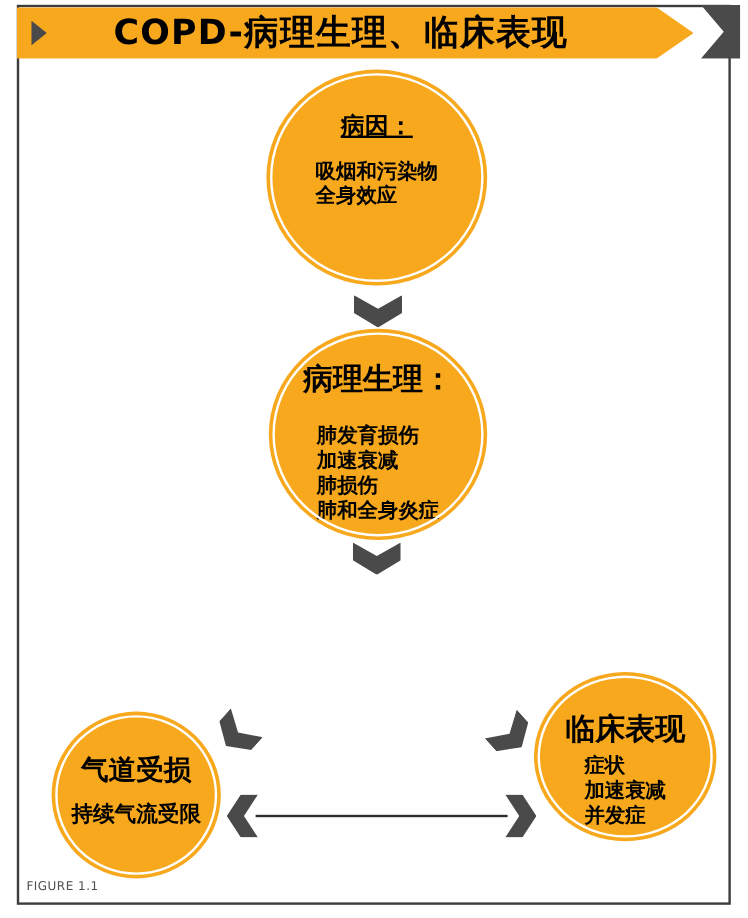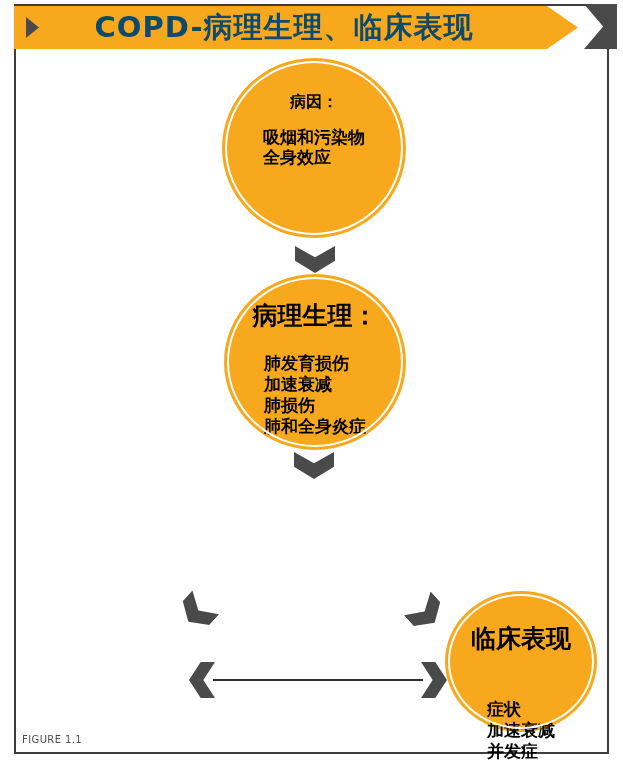--- a/index.html
+++ b/index.html
@@ -26,53 +26,53 @@
     clip-path:polygon(0 0,533px 0,100% 50%,533px 100%,0 100%);
   }
   .banner-tri{
     position:absolute;left:12px;top:11px;width:13px;height:21px;
     background:var(--dark);
     clip-path:polygon(0 0,100% 50%,0 100%);
   }
   .banner-title{
     position:absolute;left:0;top:0;width:540px;height:43px;
     line-height:43px;text-align:center;
-    font-size:29px;font-weight:700;color:#0c4a6e;letter-spacing:1px;
+    font-size:29px;font-weight:700;color:#000000;letter-spacing:1px;
     white-space:nowrap;
   }
   .banner-chevron{
     position:absolute;left:584px;top:4px;width:33px;height:45px;
     background:var(--dark);
     clip-path:polygon(0 0,100% 0,100% 100%,0 100%,58% 50%);
   }
   
   .circle{
     position:absolute;border-radius:50%;background:var(--orange);
     display:flex;flex-direction:column;align-items:center;
     color:#000;text-align:center;
   }
   .circle::before{
     content:"";position:absolute;inset:3px;border:2px solid #fff;border-radius:50%;
     pointer-events:none;
   }
   .circle-title{font-weight:700;white-space:nowrap;}
   .circle-lines{font-weight:700;text-align:left;white-space:nowrap;}
   .c1{left:222px;top:58px;width:184px;height:180px;padding-top:34px;}
-  .c1 .circle-title{font-size:16px;}
+  .c1 .circle-title{font-size:20px;text-decoration:underline;}
   .c1 .circle-lines{margin-top:14px;font-size:17px;line-height:20px;}
   .c2{left:224px;top:274px;width:182px;height:176px;padding-top:25px;}
   .c2 .circle-title{font-size:25px;}
   .c2 .circle-lines{margin-top:21px;font-size:17px;line-height:21px;}
   .c3{left:230px;top:484px;width:178px;height:176px;padding-top:32px;}
   .c3 .circle-title{font-size:27px;}
   .c3 .circle-lines{margin-top:8px;font-size:17px;line-height:21px;}
   .c4{left:43px;top:593px;width:141px;height:139px;padding-top:33px;}
   .c4 .circle-title{font-size:23px;}
   .c4 .circle-lines{margin-top:12px;font-size:18px;line-height:20px;}
-  .c5{left:445px;top:591px;width:152px;height:141px;padding-top:31px;gap:40px;}
+  .c5{left:445px;top:560px;width:152px;height:141px;padding-top:31px;}
   .c5 .circle-title{font-size:25px;}
   .c5 .circle-lines{margin-top:4px;font-size:17px;line-height:21px;}
   
   .chevron-down{
     position:absolute;width:40px;height:27px;background:var(--dark);
     clip-path:polygon(0 0,50% 42%,100% 0,100% 55%,50% 100%,0 55%);
   }
   .arrow1{left:295px;top:246px;}
   .arrow2{left:294px;top:452px;}
   .diag-left{left:179px;top:599px;width:36px;height:26px;transform:rotate(42deg);}
@@ -129,20 +129,26 @@
       <div>肺和全身炎症</div>
     </div>
   </div>
 
   <div class="chevron-down arrow2"></div>
 
 
   <div class="chevron-down diag-left"></div>
   <div class="chevron-down diag-right"></div>
 
+  <div class="circle c4">
+    <div class="circle-title">气道受损</div>
+    <div class="circle-lines">
+      <div>持续气流受限</div>
+    </div>
+  </div>
 
   <div class="dbl-head dbl-left"></div>
   <div class="dbl-line"></div>
   <div class="dbl-head dbl-right"></div>
 
   <div class="circle c5">
     <div class="circle-title">临床表现</div>
     <div class="circle-lines">
       <div>症状</div>
       <div>加速衰减</div>

